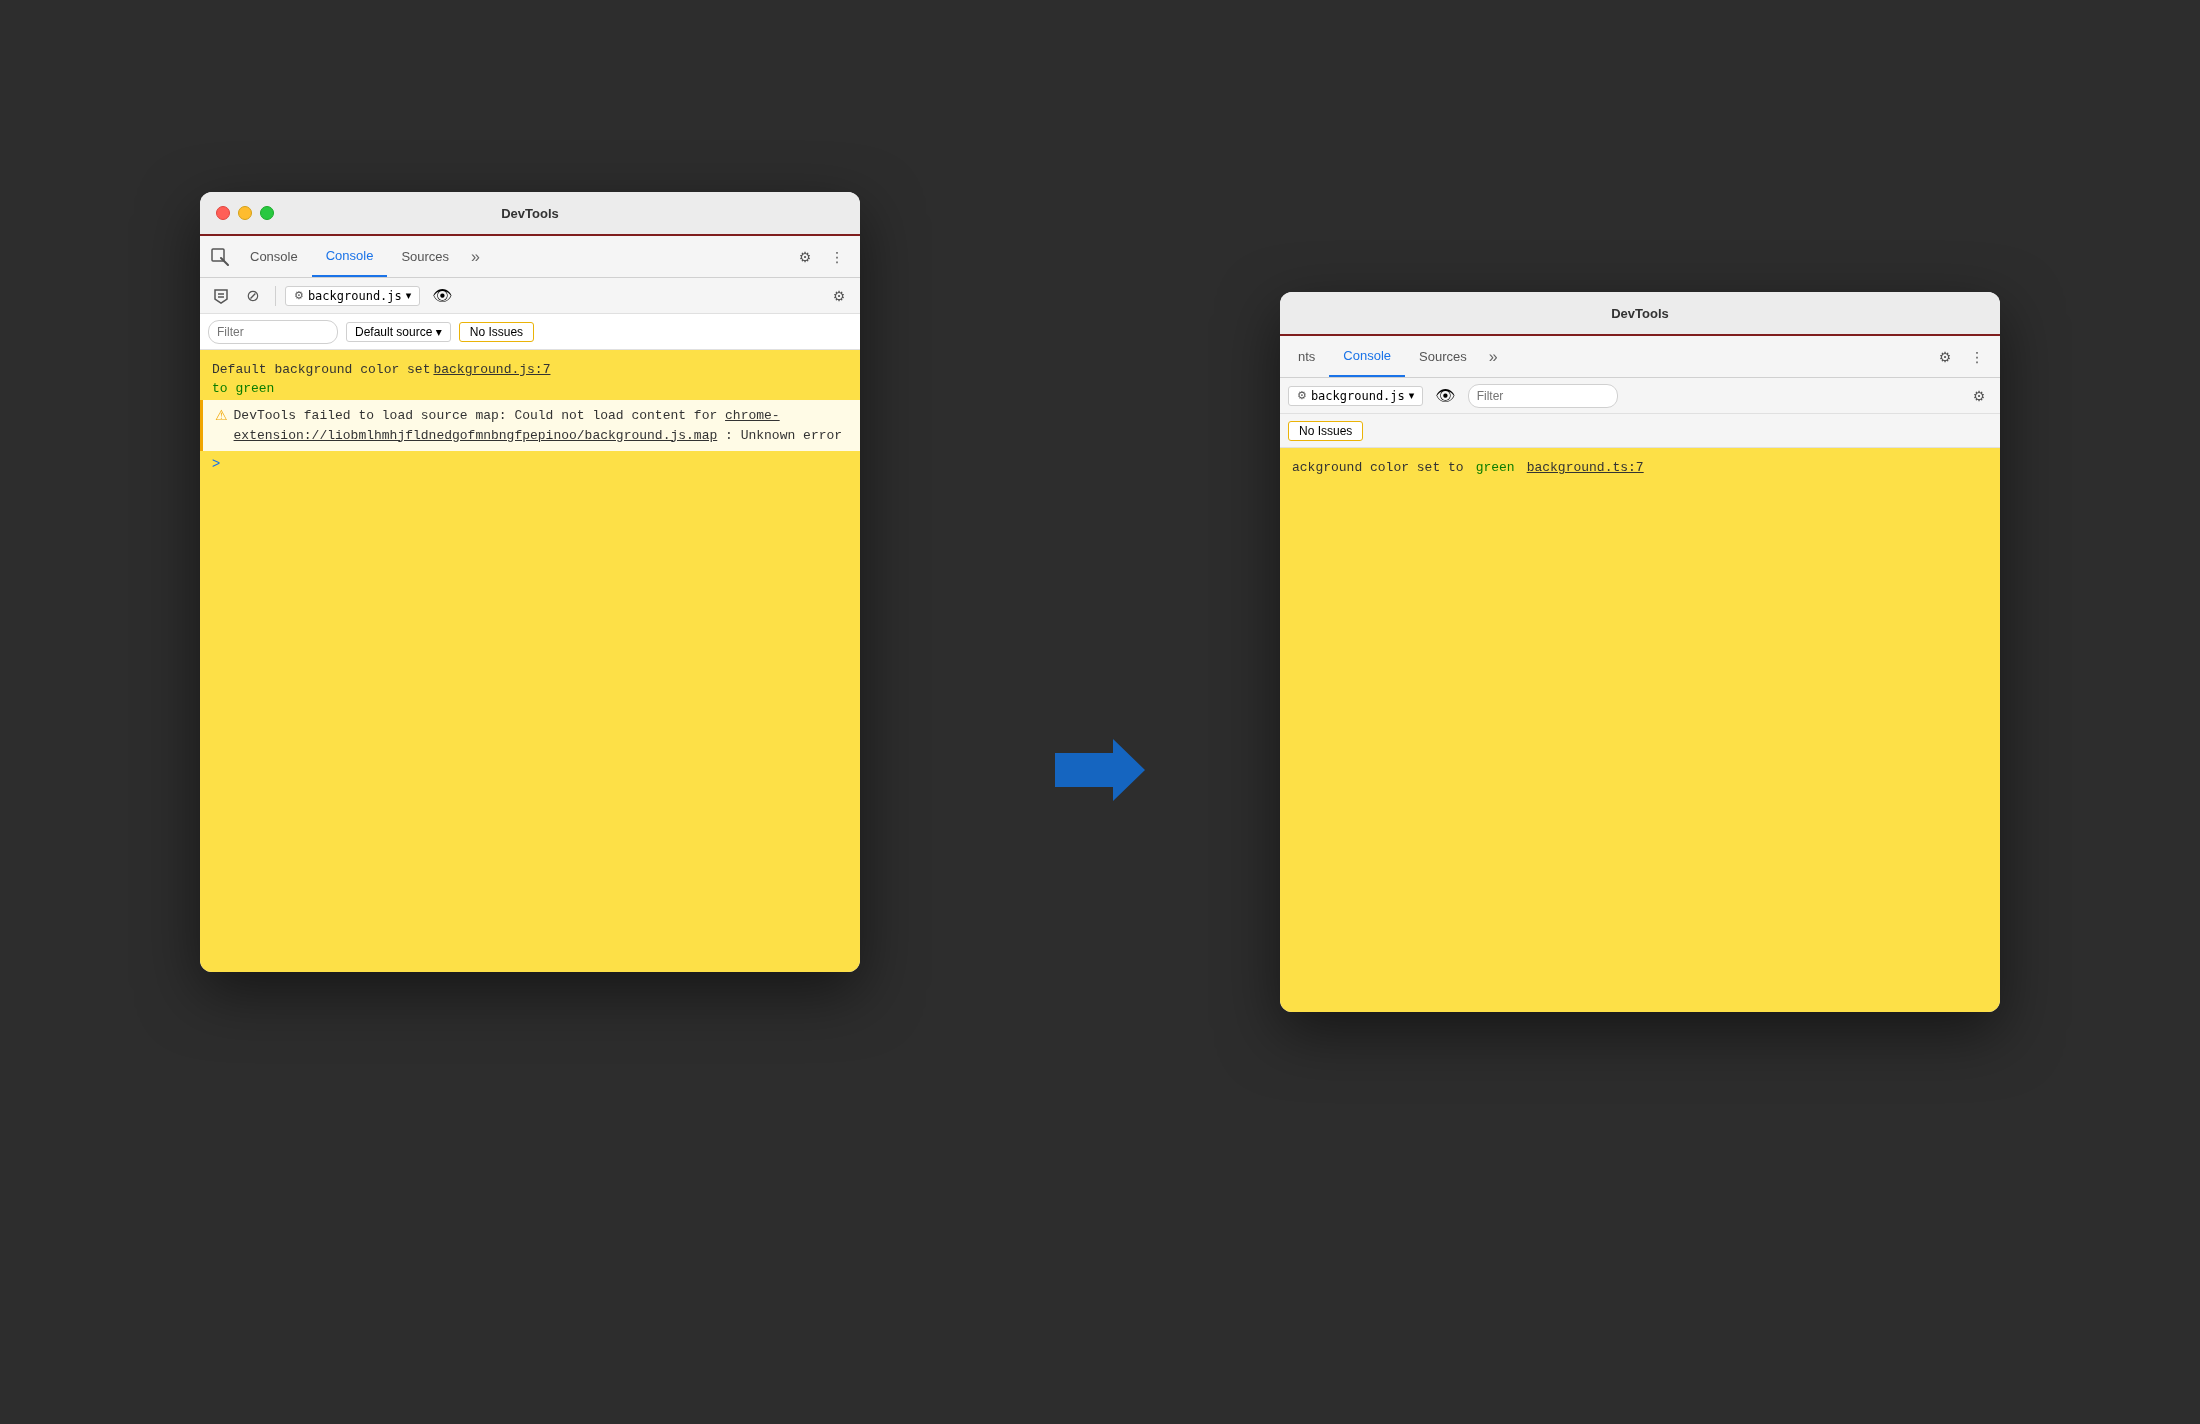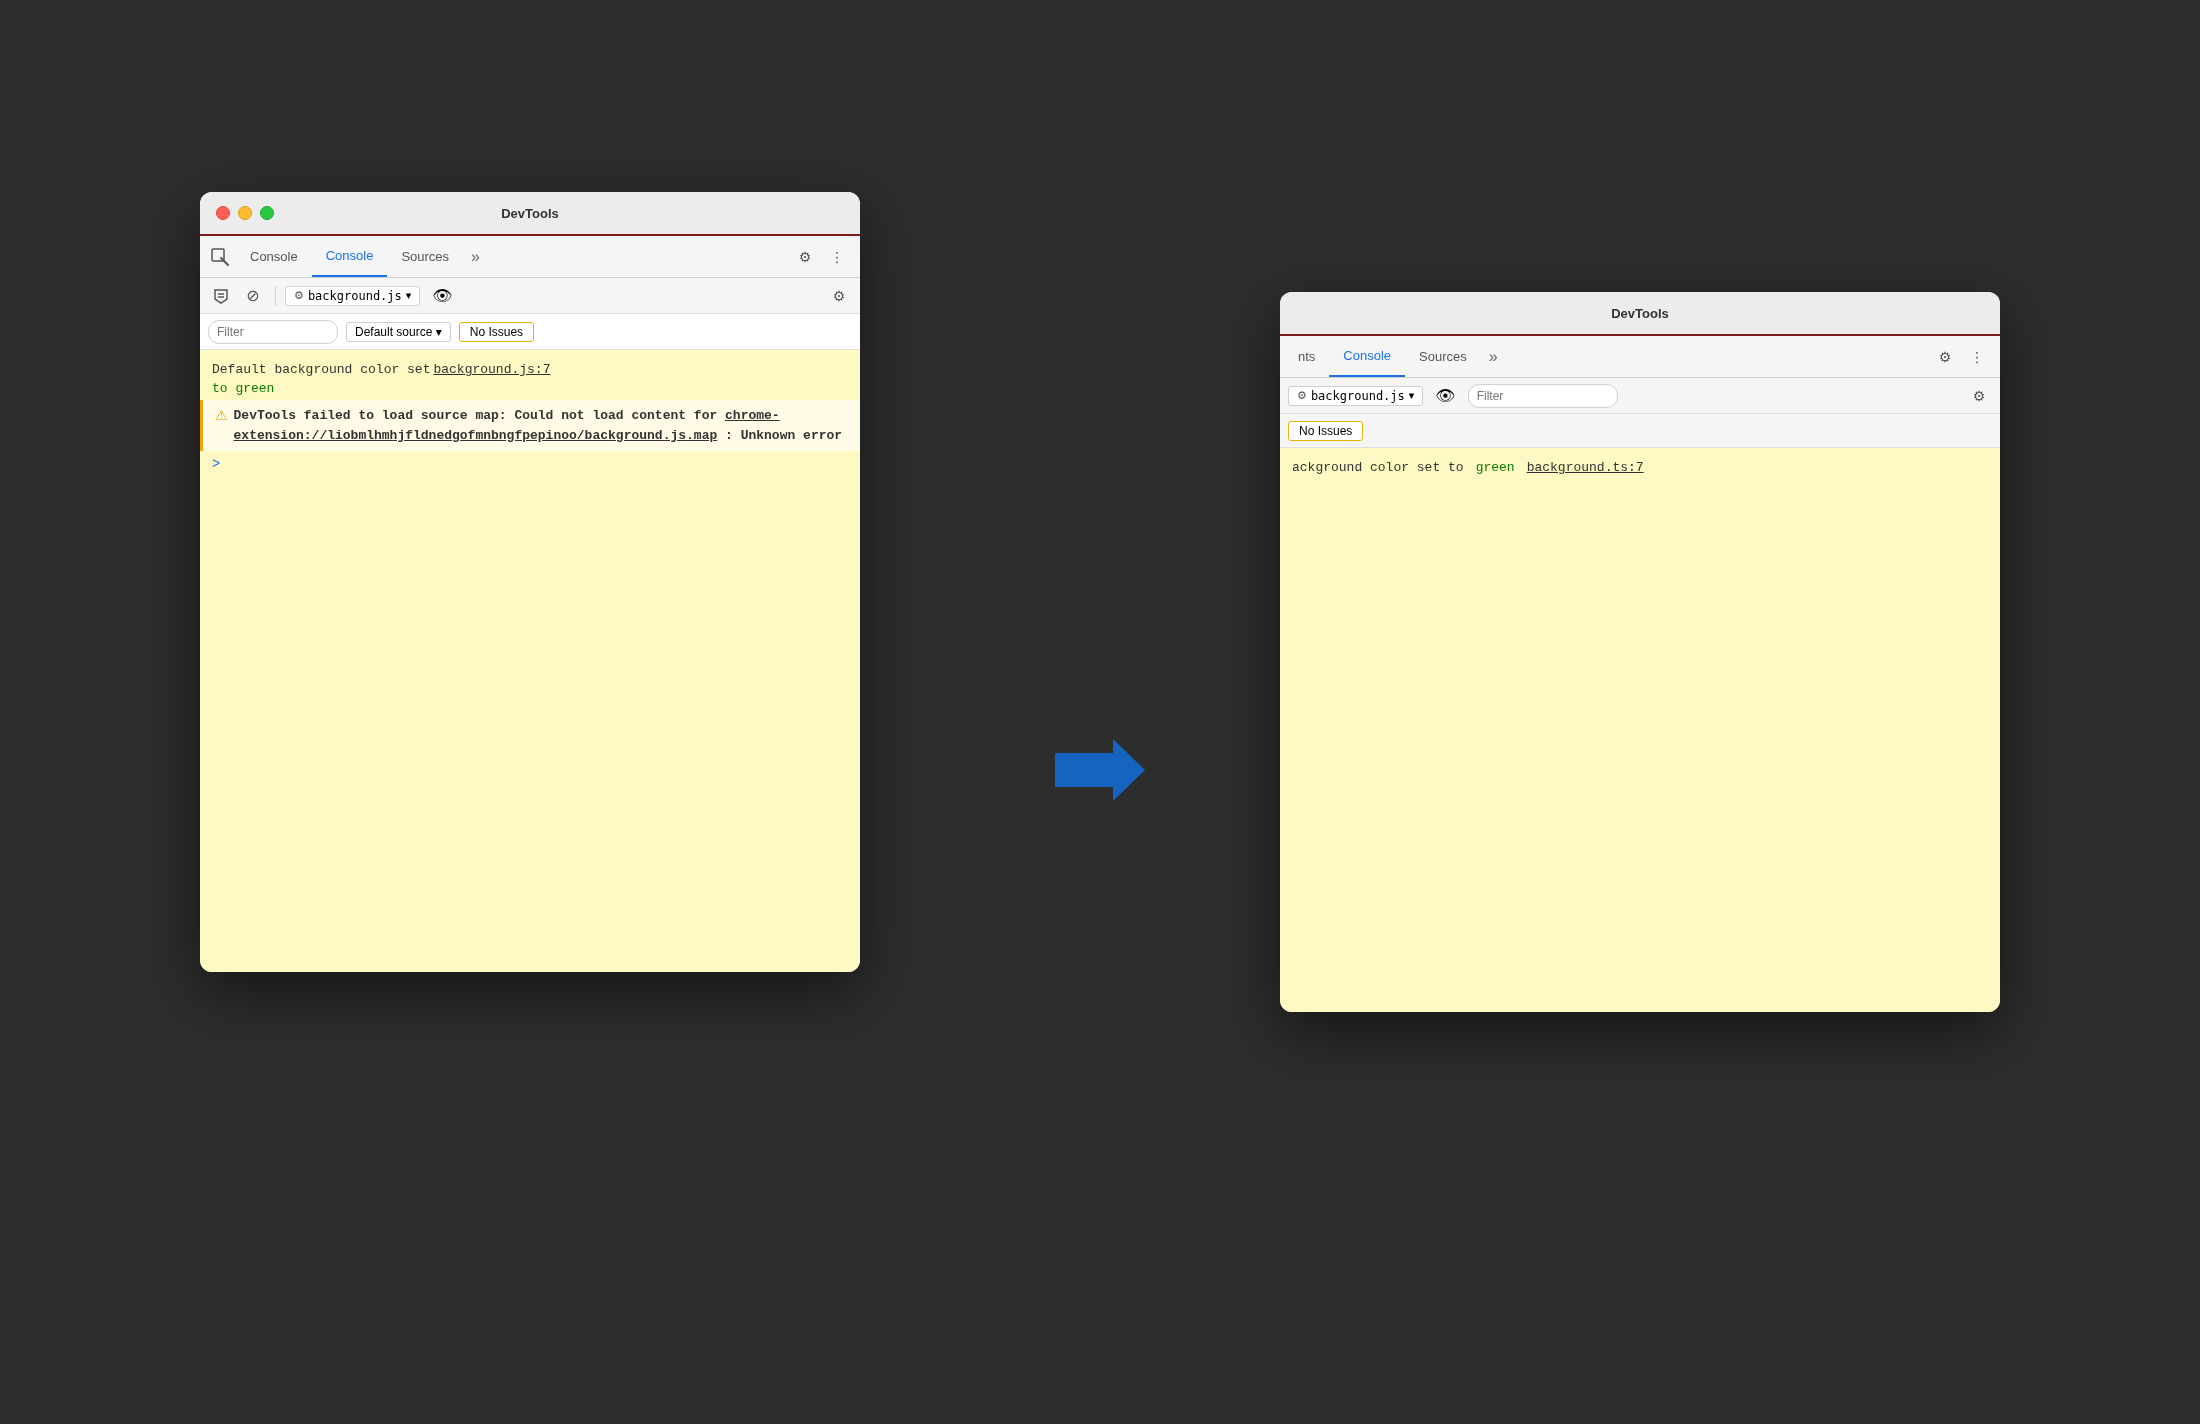--- a/index.html
+++ b/index.html
@@ -225,21 +225,21 @@
       padding: 2px 10px;
       border: 1px solid #eab308;
       border-radius: 3px;
       font-size: 12px;
       cursor: pointer;
       background: #fff;
     }
 
     
     .console-content {
-      background: #fef9c3;
+      background: #fde047;
       flex: 1;
       padding: 8px 0;
       overflow: auto;
     }
 
     .console-link {
       color: #333;
       text-decoration: underline;
       cursor: pointer;
     }
@@ -341,21 +341,21 @@
           <div style="font-family: 'Menlo','Monaco','Courier New',monospace; font-size:13px; color:#333; display:flex; flex-wrap:wrap; gap:3px; align-items:baseline;">
             <span>Default background color set </span>
             <span class="console-link">background.js:7</span>
           </div>
 
         </div>
         <div style="font-family: 'Menlo','Monaco','Courier New',monospace; font-size:13px; color:#0a7c00; padding: 0 12px 4px 12px;">to green</div>
 
         <div style="background:#fffbe6; border-left:3px solid #f0a500; padding:6px 12px; display:flex; align-items:flex-start; gap:6px;">
           <span style="color:#f0a500; font-size:14px; flex-shrink:0; margin-top:1px;">⚠</span>
-          <div style="font-family: 'Menlo','Monaco','Courier New',monospace; font-size:13px; color:#333; line-height:1.5;font-weight:bold;">
+          <div style="font-family: 'Menlo','Monaco','Courier New',monospace; font-size:13px; color:#333; line-height:1.5;">
             <span>DevTools failed to load source map: Could not load content for </span>
             <span class="warning-link">chrome-extension://liobmlhmhjfldnedgofmnbngfpepinoo/background.js.map</span>
             <span>: Unknown error</span>
           </div>
         </div>
 
         <div class="console-prompt">&gt;</div>
       </div>
     </div>
   </div>

